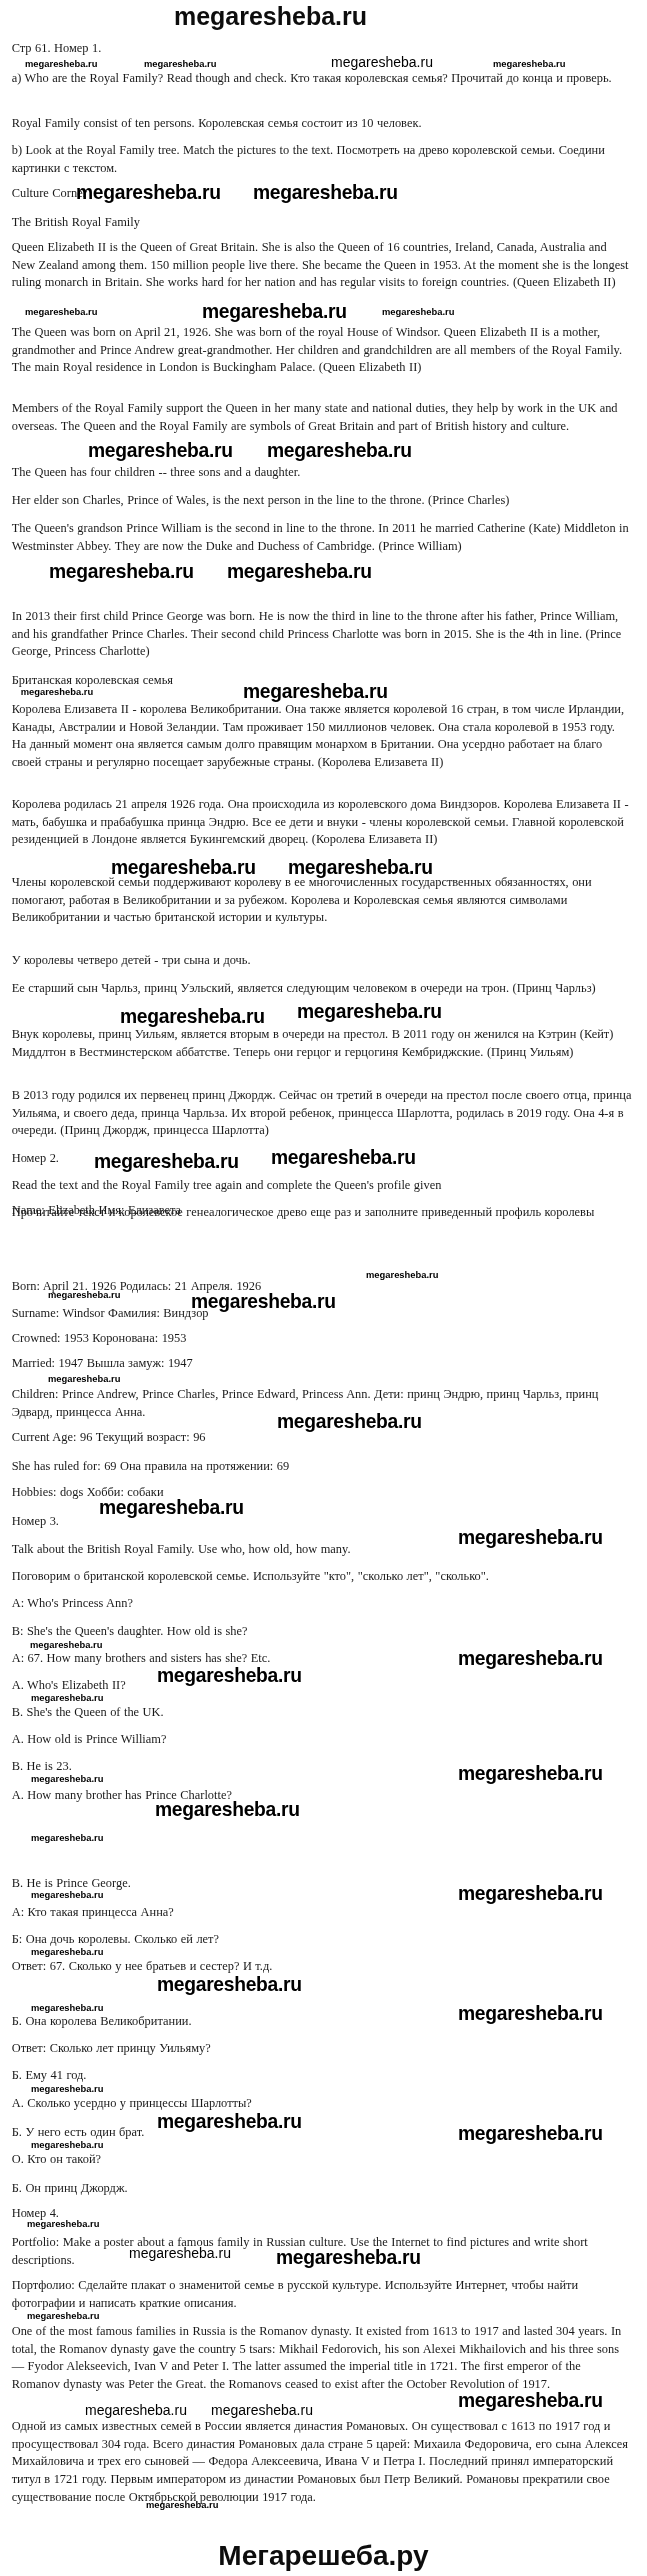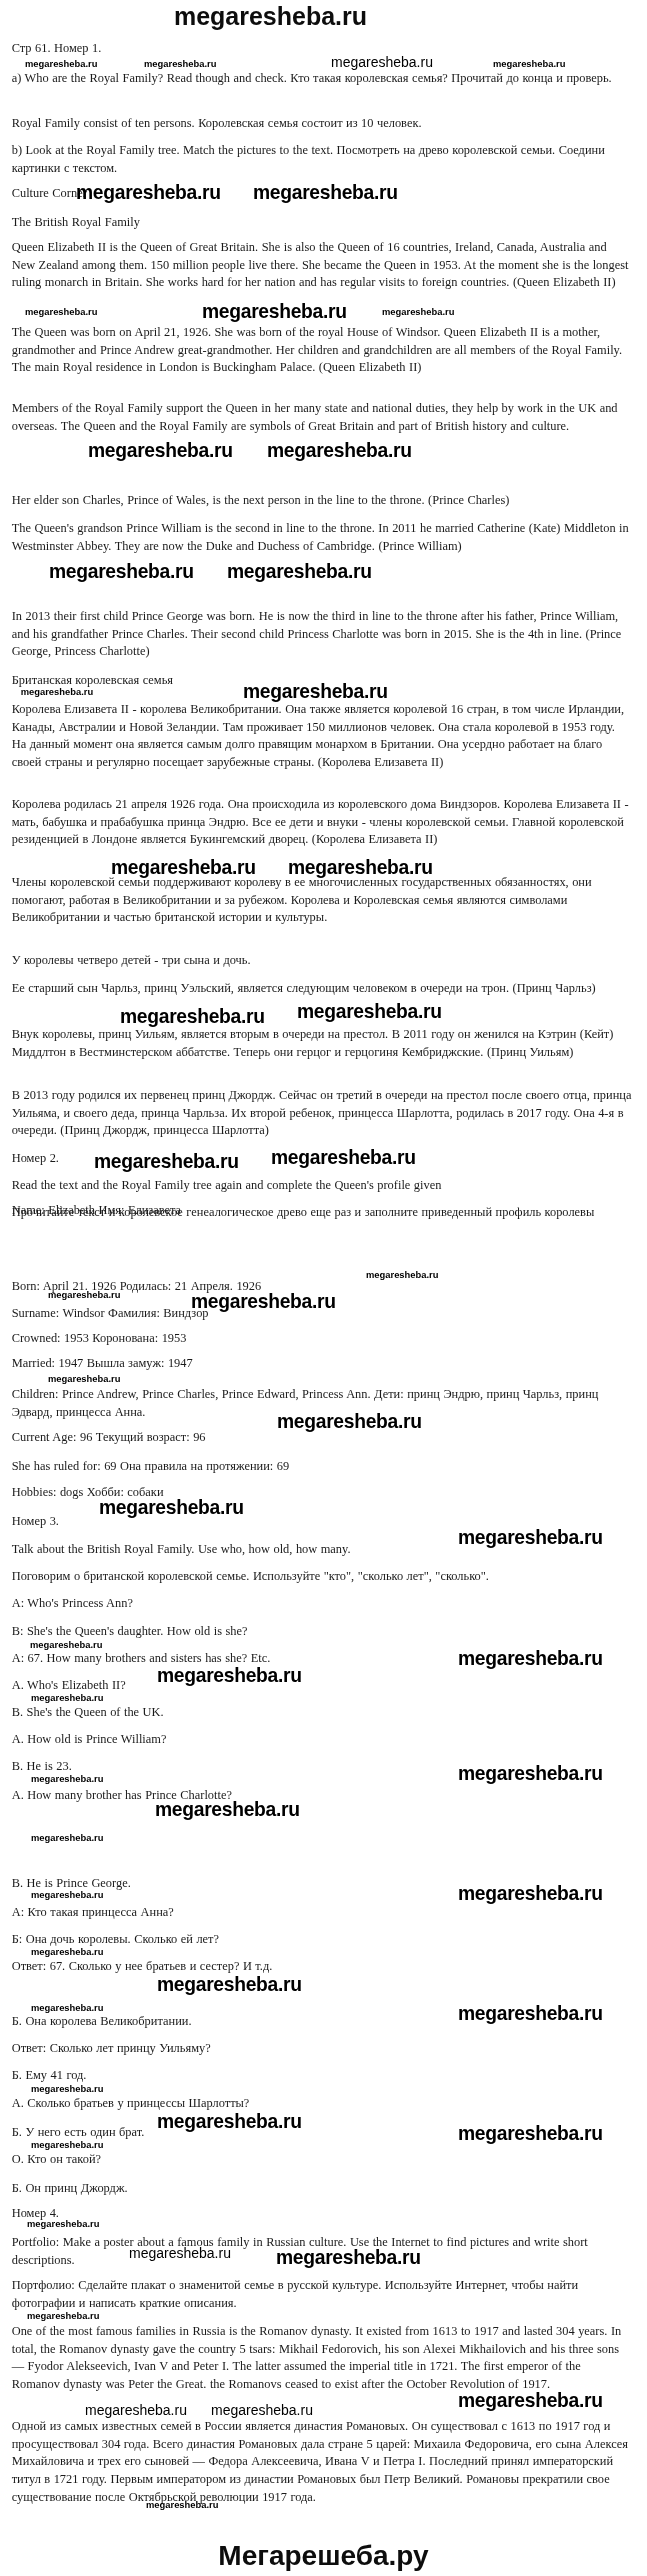--- a/index.html
+++ b/index.html
@@ -41,31 +41,32 @@
   <p class="t" style="top:40px">Стр 61. Номер 1.</p>
   <p class="t" style="top:70px">a) Who are the Royal Family? Read though and check. Кто такая королевская семья? Прочитай до конца и проверь.</p>
   <p class="t" style="top:115px">Royal Family consist of ten persons. Королевская семья состоит из 10 человек.</p>
   <p class="t" style="top:142px">b) Look at the Royal Family tree. Match the pictures to the text. Посмотреть на древо королевской семьи. Соедини картинки с текстом.</p>
 
   <p class="t" style="top:185px">Culture Corner</p>
   <p class="t" style="top:214px">The British Royal Family</p>
   <p class="t" style="top:239px">Queen Elizabeth II is the Queen of Great Britain. She is also the Queen of 16 countries, Ireland, Canada, Australia and New Zealand among them. 150 million people live there. She became the Queen in 1953. At the moment she is the longest ruling monarch in Britain. She works hard for her nation and has regular visits to foreign countries. (Queen Elizabeth II)</p>
   <p class="t" style="top:324px">The Queen was born on April 21, 1926. She was born of the royal House of Windsor. Queen Elizabeth II is a mother, grandmother and Prince Andrew great-grandmother. Her children and grandchildren are all members of the Royal Family. The main Royal residence in London is Buckingham Palace. (Queen Elizabeth II)</p>
   <p class="t" style="top:400px">Members of the Royal Family support the Queen in her many state and national duties, they help by work in the UK and overseas. The Queen and the Royal Family are symbols of Great Britain and part of British history and culture.</p>
+  <p class="t" style="top:464px">The Queen has four children -- three sons and a daughter.</p>
   <p class="t" style="top:492px">Her elder son Charles, Prince of Wales, is the next person in the line to the throne. (Prince Charles)</p>
   <p class="t" style="top:520px">The Queen's grandson Prince William is the second in line to the throne. In 2011 he married Catherine (Kate) Middleton in Westminster Abbey. They are now the Duke and Duchess of Cambridge. (Prince William)</p>
   <p class="t" style="top:608px">In 2013 their first child Prince George was born. He is now the third in line to the throne after his father, Prince William, and his grandfather Prince Charles. Their second child Princess Charlotte was born in 2015. She is the 4th in line. (Prince George, Princess Charlotte)</p>
   <p class="t" style="top:672px">Британская королевская семья</p>
   <p class="t" style="top:701px">Королева Елизавета II - королева Великобритании. Она также является королевой 16 стран, в том числе Ирландии, Канады, Австралии и Новой Зеландии. Там проживает 150 миллионов человек. Она стала королевой в 1953 году. На данный момент она является самым долго правящим монархом в Британии. Она усердно работает на благо своей страны и регулярно посещает зарубежные страны. (Королева Елизавета II)</p>
   <p class="t" style="top:796px">Королева родилась 21 апреля 1926 года. Она происходила из королевского дома Виндзоров. Королева Елизавета II - мать, бабушка и прабабушка принца Эндрю. Все ее дети и внуки - члены королевской семьи. Главной королевской резиденцией в Лондоне является Букингемский дворец. (Королева Елизавета II)</p>
   <p class="t" style="top:952px">У королевы четверо детей - три сына и дочь.</p>
   <p class="t" style="top:874px">Члены королевской семьи поддерживают королеву в ее многочисленных государственных обязанностях, они помогают, работая в Великобритании и за рубежом. Королева и Королевская семья являются символами Великобритании и частью британской истории и культуры.</p>
   <p class="t" style="top:980px">Ее старший сын Чарльз, принц Уэльский, является следующим человеком в очереди на трон. (Принц Чарльз)</p>
   <p class="t" style="top:1026px">Внук королевы, принц Уильям, является вторым в очереди на престол. В 2011 году он женился на Кэтрин (Кейт) Миддлтон в Вестминстерском аббатстве. Теперь они герцог и герцогиня Кембриджские. (Принц Уильям)</p>
-  <p class="t" style="top:1087px">В 2013 году родился их первенец принц Джордж. Сейчас он третий в очереди на престол после своего отца, принца Уильяма, и своего деда, принца Чарльза. Их второй ребенок, принцесса Шарлотта, родилась в 2017 году. Она 4-я в очереди. (Принц Джордж, принцесса Шарлотта)</p>
+  <p class="t" style="top:1087px">В 2013 году родился их первенец принц Джордж. Сейчас он третий в очереди на престол после своего отца, принца Уильяма, и своего деда, принца Чарльза. Их второй ребенок, принцесса Шарлотта, родилась в 2019 году. Она 4-я в очереди. (Принц Джордж, принцесса Шарлотта)</p>
 
   <p class="t" style="top:1150px">Номер 2.</p>
   <p class="t" style="top:1177px">Read the text and the Royal Family tree again and complete the Queen's profile given</p>
   <p class="t" style="top:1204px">Прочитайте текст и королевское генеалогическое древо еще раз и заполните приведенный профиль королевы</p>
   <p class="t" style="top:1202px">Name: Elizabeth Имя: Елизавета</p>
   <p class="t" style="top:1278px">Born: April 21. 1926 Родилась: 21 Апреля. 1926</p>
   <p class="t" style="top:1305px">Surname: Windsor Фамилия: Виндзор</p>
   <p class="t" style="top:1330px">Crowned: 1953 Коронована: 1953</p>
   <p class="t" style="top:1355px">Married: 1947 Вышла замуж: 1947</p>
   <p class="t" style="top:1386px">Children: Prince Andrew, Prince Charles, Prince Edward, Princess Ann. Дети: принц Эндрю, принц Чарльз, принц Эдвард, принцесса Анна.</p>
@@ -84,21 +85,21 @@
   <p class="t" style="top:1731px">A. How old is Prince William?</p>
   <p class="t" style="top:1758px">B. He is 23.</p>
   <p class="t" style="top:1787px">A. How many brother has Prince Charlotte?</p>
   <p class="t" style="top:1875px">B. He is Prince George.</p>
   <p class="t" style="top:1904px">А: Кто такая принцесса Анна?</p>
   <p class="t" style="top:1931px">Б: Она дочь королевы. Сколько ей лет?</p>
   <p class="t" style="top:1958px">Ответ: 67. Сколько у нее братьев и сестер? И т.д.</p>
   <p class="t" style="top:2013px">Б. Она королева Великобритании.</p>
   <p class="t" style="top:2040px">Ответ: Сколько лет принцу Уильяму?</p>
   <p class="t" style="top:2067px">Б. Ему 41 год.</p>
-  <p class="t" style="top:2095px">А. Сколько братьев у принцессы Шарлотты?</p>
+  <p class="t" style="top:2095px">А. Сколько усердно у принцессы Шарлотты?</p>
   <p class="t" style="top:2124px">Б. У него есть один брат.</p>
   <p class="t" style="top:2151px">О. Кто он такой?</p>
   <p class="t" style="top:2180px">Б. Он принц Джордж.</p>
 
   <p class="t" style="top:2205px">Номер 4.</p>
   <p class="t" style="top:2234px">Portfolio: Make a poster about a famous family in Russian culture. Use the Internet to find pictures and write short descriptions.</p>
   <p class="t" style="top:2277px">Портфолио: Сделайте плакат о знаменитой семье в русской культуре. Используйте Интернет, чтобы найти фотографии и написать краткие описания.</p>
   <p class="t" style="top:2323px">One of the most famous families in Russia is the Romanov dynasty. It existed from 1613 to 1917 and lasted 304 years. In total, the Romanov dynasty gave the country 5 tsars: Mikhail Fedorovich, his son Alexei Mikhailovich and his three sons — Fyodor Alekseevich, Ivan V and Peter I. The latter assumed the imperial title in 1721. The first emperor of the Romanov dynasty was Peter the Great. the Romanovs ceased to exist after the October Revolution of 1917.</p>
   <p class="t" style="top:2418px">Одной из самых известных семей в России является династия Романовых. Он существовал с 1613 по 1917 год и просуществовал 304 года. Всего династия Романовых дала стране 5 царей: Михаила Федоровича, его сына Алексея Михайловича и трех его сыновей — Федора Алексеевича, Ивана V и Петра I. Последний принял императорский титул в 1721 году. Первым императором из династии Романовых был Петр Великий. Романовы прекратили свое существование после Октябрьской революции 1917 года.</p>
 

